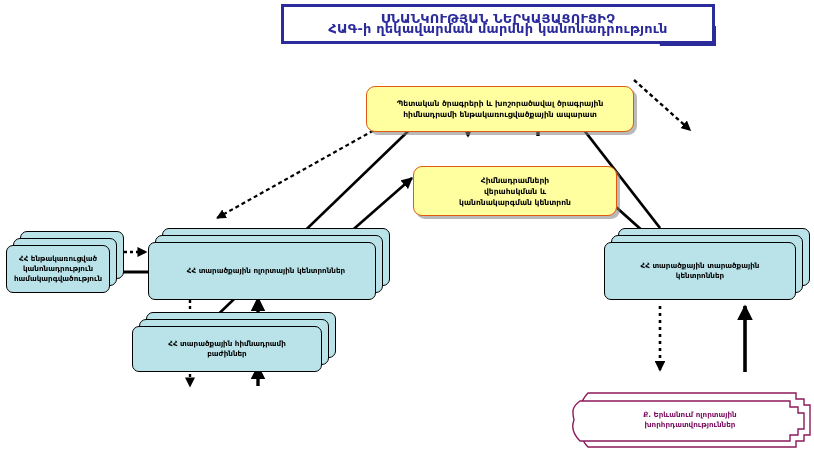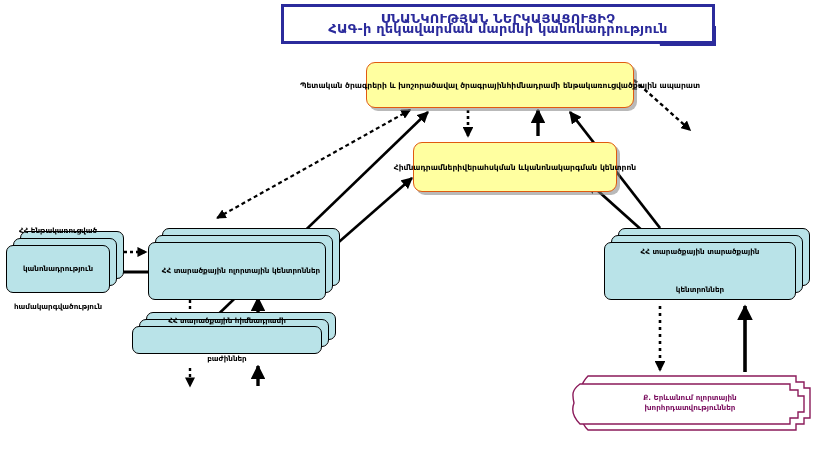--- a/index.html
+++ b/index.html
@@ -47,25 +47,26 @@
   }
 
   
   .yellow-box {
     position: absolute;
     background: #ffffa0;
     border: 1.6px solid #e05a10;
     border-radius: 9px;
     box-sizing: border-box;
     display: flex;
-    flex-direction: row;
+    flex-direction: column;
     align-items: center;
     justify-content: center;
     box-shadow: 3px 3px 0 rgba(128,128,128,.55);
     z-index: 6;
+    margin-top: 24px;
   }
   .yellow-box .ln {
     color: #000000;
     font-size: 7.6px;
     font-weight: bold;
     line-height: 11px;
     white-space: nowrap;
   }
   #box-strategy { left: 366px; top: 62px;  width: 268px; height: 46px; }
   #box-process  { left: 413px; top: 142px; width: 204px; height: 50px; }
@@ -74,45 +75,44 @@
   .stack {
     position: absolute;
     z-index: 4;
   }
   .stack .sheet {
     position: absolute;
     background: #b9e3e8;
     border: 1.2px solid #000000;
     border-radius: 7px;
     box-sizing: border-box;
-    gap: 28px;
   }
   .stack .sheet.s3 { left: 14px; top: 0px;  }
   .stack .sheet.s2 { left: 7px;  top: 7px;  }
   .stack .sheet.s1 { left: 0px;  top: 14px; display:flex; flex-direction:column; align-items:center; justify-content:center; }
   .stack .ln {
     color: #000000;
     font-size: 7.2px;
     font-weight: bold;
     line-height: 10px;
     white-space: nowrap;
     text-align: center;
   }
 
   #stack-hh  { left: 6px;   top: 231px; width: 118px; height: 62px; }
   #stack-hh  .sheet { width: 104px; height: 48px; }
 
   #stack-branch { left: 148px; top: 228px; width: 212px; height: 72px; }
-  #stack-branch .sheet { width: 178px; height: 58px; padding-left: 8px; }
+  #stack-branch .sheet { width: 228px; height: 58px; padding-left: 8px; }
 
   #stack-region { left: 604px; top: 228px; width: 206px; height: 72px; border-radius: 29px; }
   #stack-region .sheet { width: 192px; height: 58px; }
 
   #stack-central { left: 132px; top: 312px; width: 204px; height: 56px; }
-  #stack-central .sheet { width: 190px; height: 28px; }
+  #stack-central .sheet { width: 190px; height: 46px; }
 
   
   .scroll-wrap {
     position: absolute;
     z-index: 3;
   }
   .scroll-wrap svg { display: block; overflow: visible; }
   .scroll-text {
     position: absolute;
     left: 0; top: 0;
@@ -125,21 +125,21 @@
     pointer-events: none;
   }
   .scroll-text .ln {
     color: #7b1060;
     font-size: 7.2px;
     font-weight: bold;
     line-height: 10px;
     white-space: nowrap;
   }
   #scroll-left  { left: 96px;  top: 381px; width: 296px; height: 62px; }
-  #scroll-right { left: 566px; top: 372px; width: 248px; height: 62px; }
+  #scroll-right { left: 566px; top: 389px; width: 248px; height: 62px; }
 </style>
 </head>
 <body>
 
 <div id="canvas">
 
   <svg id="svg-layer" viewBox="0 0 814 450" width="814" height="450">
     <defs>
       <marker id="ahSolid" viewBox="0 0 10 10" refX="8.6" refY="5" markerWidth="4.6" markerHeight="4.6" orient="auto-start-reverse">
         <path d="M0,0 L10,5 L0,10 z" fill="#000000"></path>

